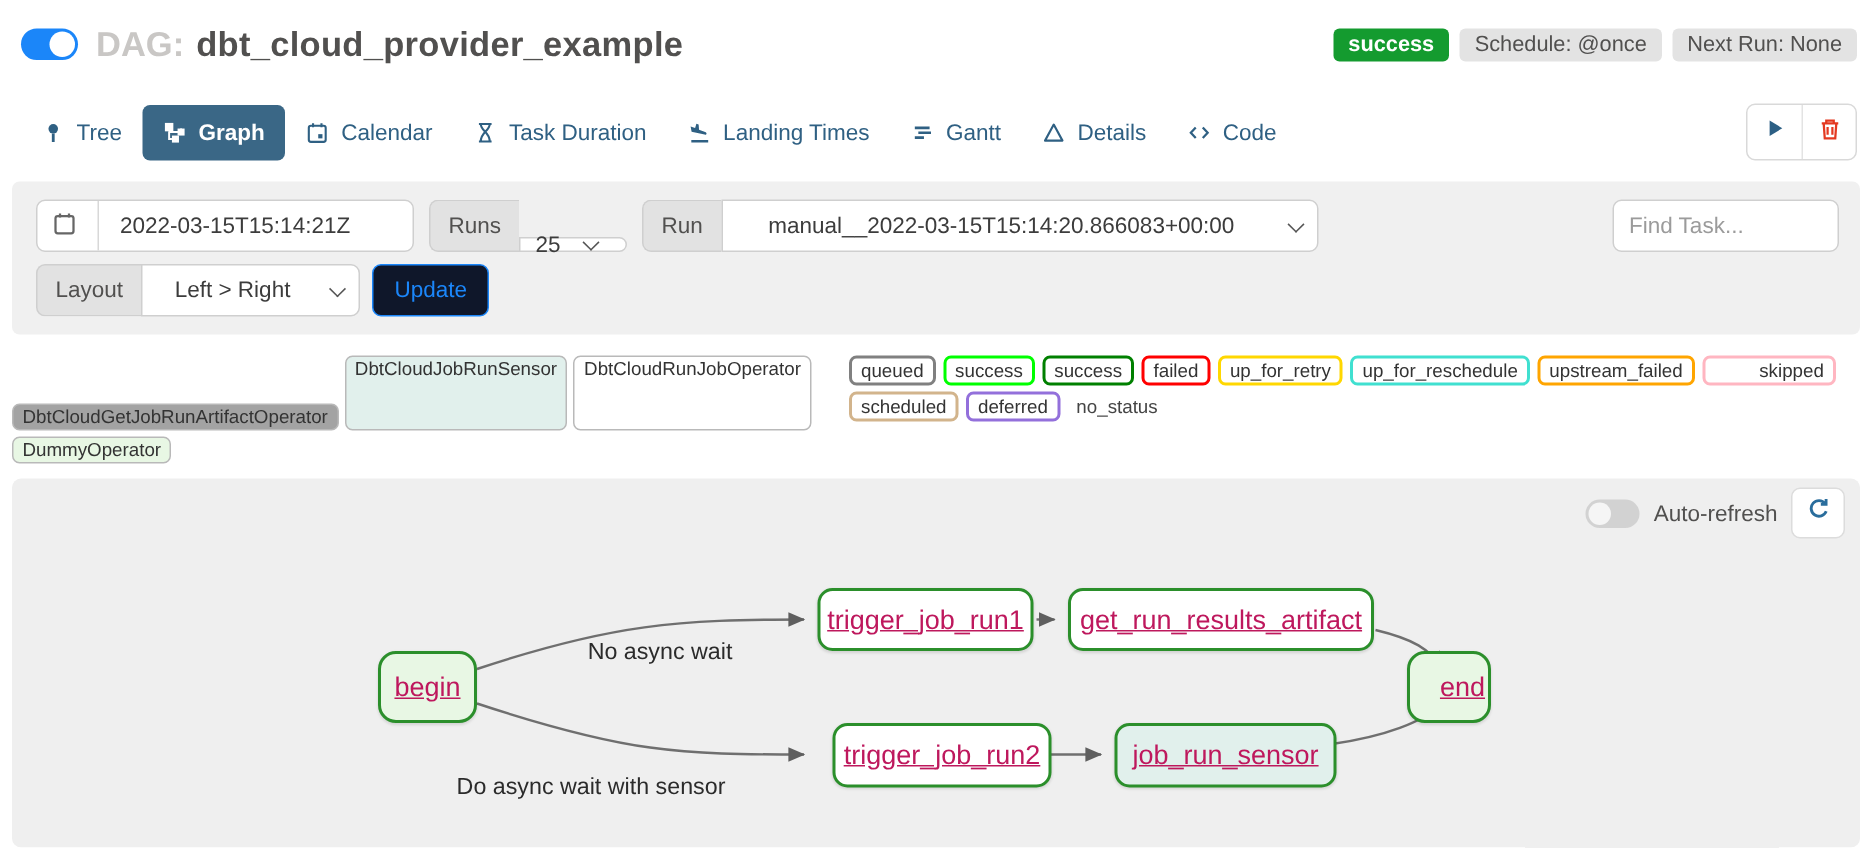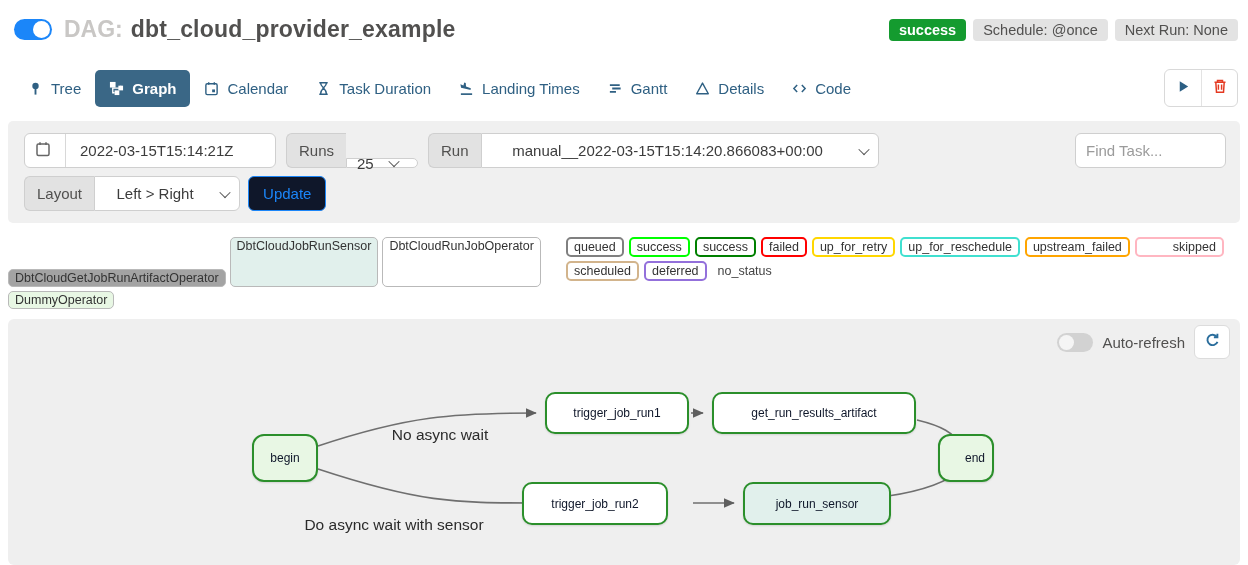--- a/index.html
+++ b/index.html
@@ -48,25 +48,25 @@
   .no-status { font-size:12.5px; color:#444; padding:1px 6px; }
 
   
   .graph-panel { position:relative; margin:10px 8px 0 8px; height:246px; background:#efefef; border-radius:6px; }
   .autorefresh { position:absolute; top:6px; right:10px; display:flex; align-items:center; gap:9px; }
   .toggle.off { background:#d2d2d2; width:36px; height:19px; }
   .toggle.off .knob { position:absolute; left:2px; top:2px; width:15px; height:15px; border-radius:50%; background:#f5f5f5; }
   .ar-label { font-size:15px; color:#51504f; }
   .refresh-btn { width:36px; height:34px; background:#fff; border:1px solid #dcdcdc; border-radius:6px; display:flex; align-items:center; justify-content:center; cursor:pointer; }
   .edges { position:absolute; left:0; top:0; width:1232px; height:246px; }
-  .node { position:absolute; display:flex; align-items:center; justify-content:center; border:2.5px solid #2b8f2b; border-radius:10px; background:#fff; font-size:12px; color:#0f172a; cursor:pointer; box-shadow:0 1px 2px rgba(0,0,0,.12); }
+  .node { position:absolute; display:flex; align-items:center; justify-content:center; border:2.5px solid #2b8f2b; border-radius:10px; background:#fff; font-size:18px; color:#be185d; cursor:pointer; box-shadow:0 1px 2px rgba(0,0,0,.12);text-decoration:underline; }
   .n-begin  { left:244px; top:115px; width:66px;  height:48px; border-radius:12px; }
   .n-tjr1   { left:537px; top:73px;  width:144px; height:42px; }
   .n-grra   { left:704px; top:73px;  width:204px; height:42px; }
-  .n-tjr2   { left:514px; top:163px; width:146px; height:43px; }
+  .n-tjr2   { left:547px; top:163px; width:146px; height:43px; }
   .n-jrs    { left:735px; top:163px; width:148px; height:43px; }
   .n-end    { left:930px; top:115px; width:56px;  height:48px; border-radius:12px; }
   .edge-label { position:absolute; transform:translate(-50%,-50%); font-size:15.5px; color:#2b2b2b; white-space:nowrap; }
   .el-0 { left:432px; top:116px; }
   .el-1 { left:386px; top:206px; }
 </style>
 </head>
 <body>
 
 <div class="header">

